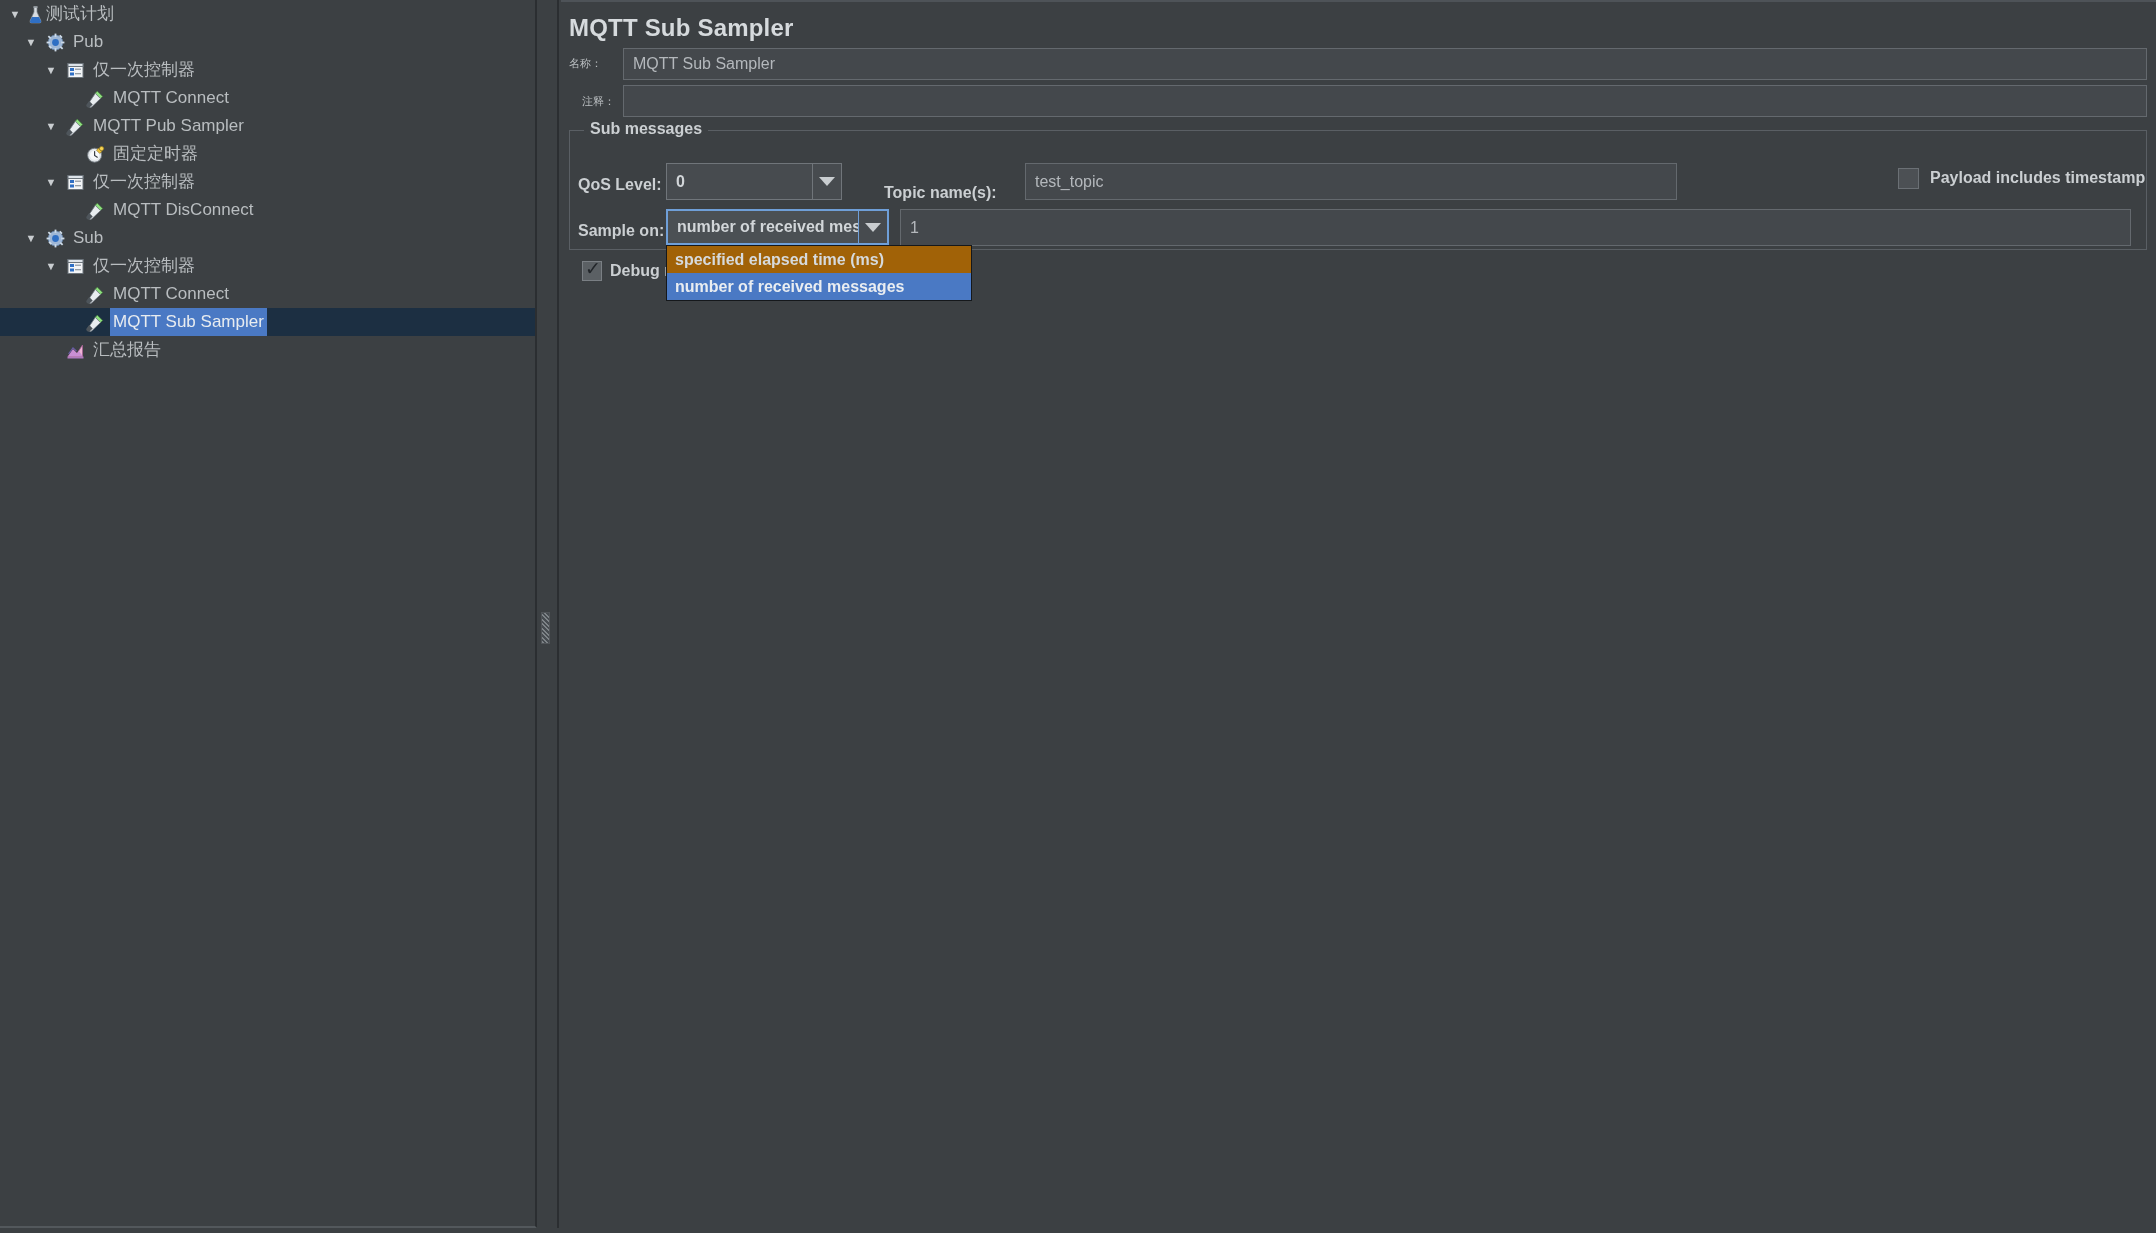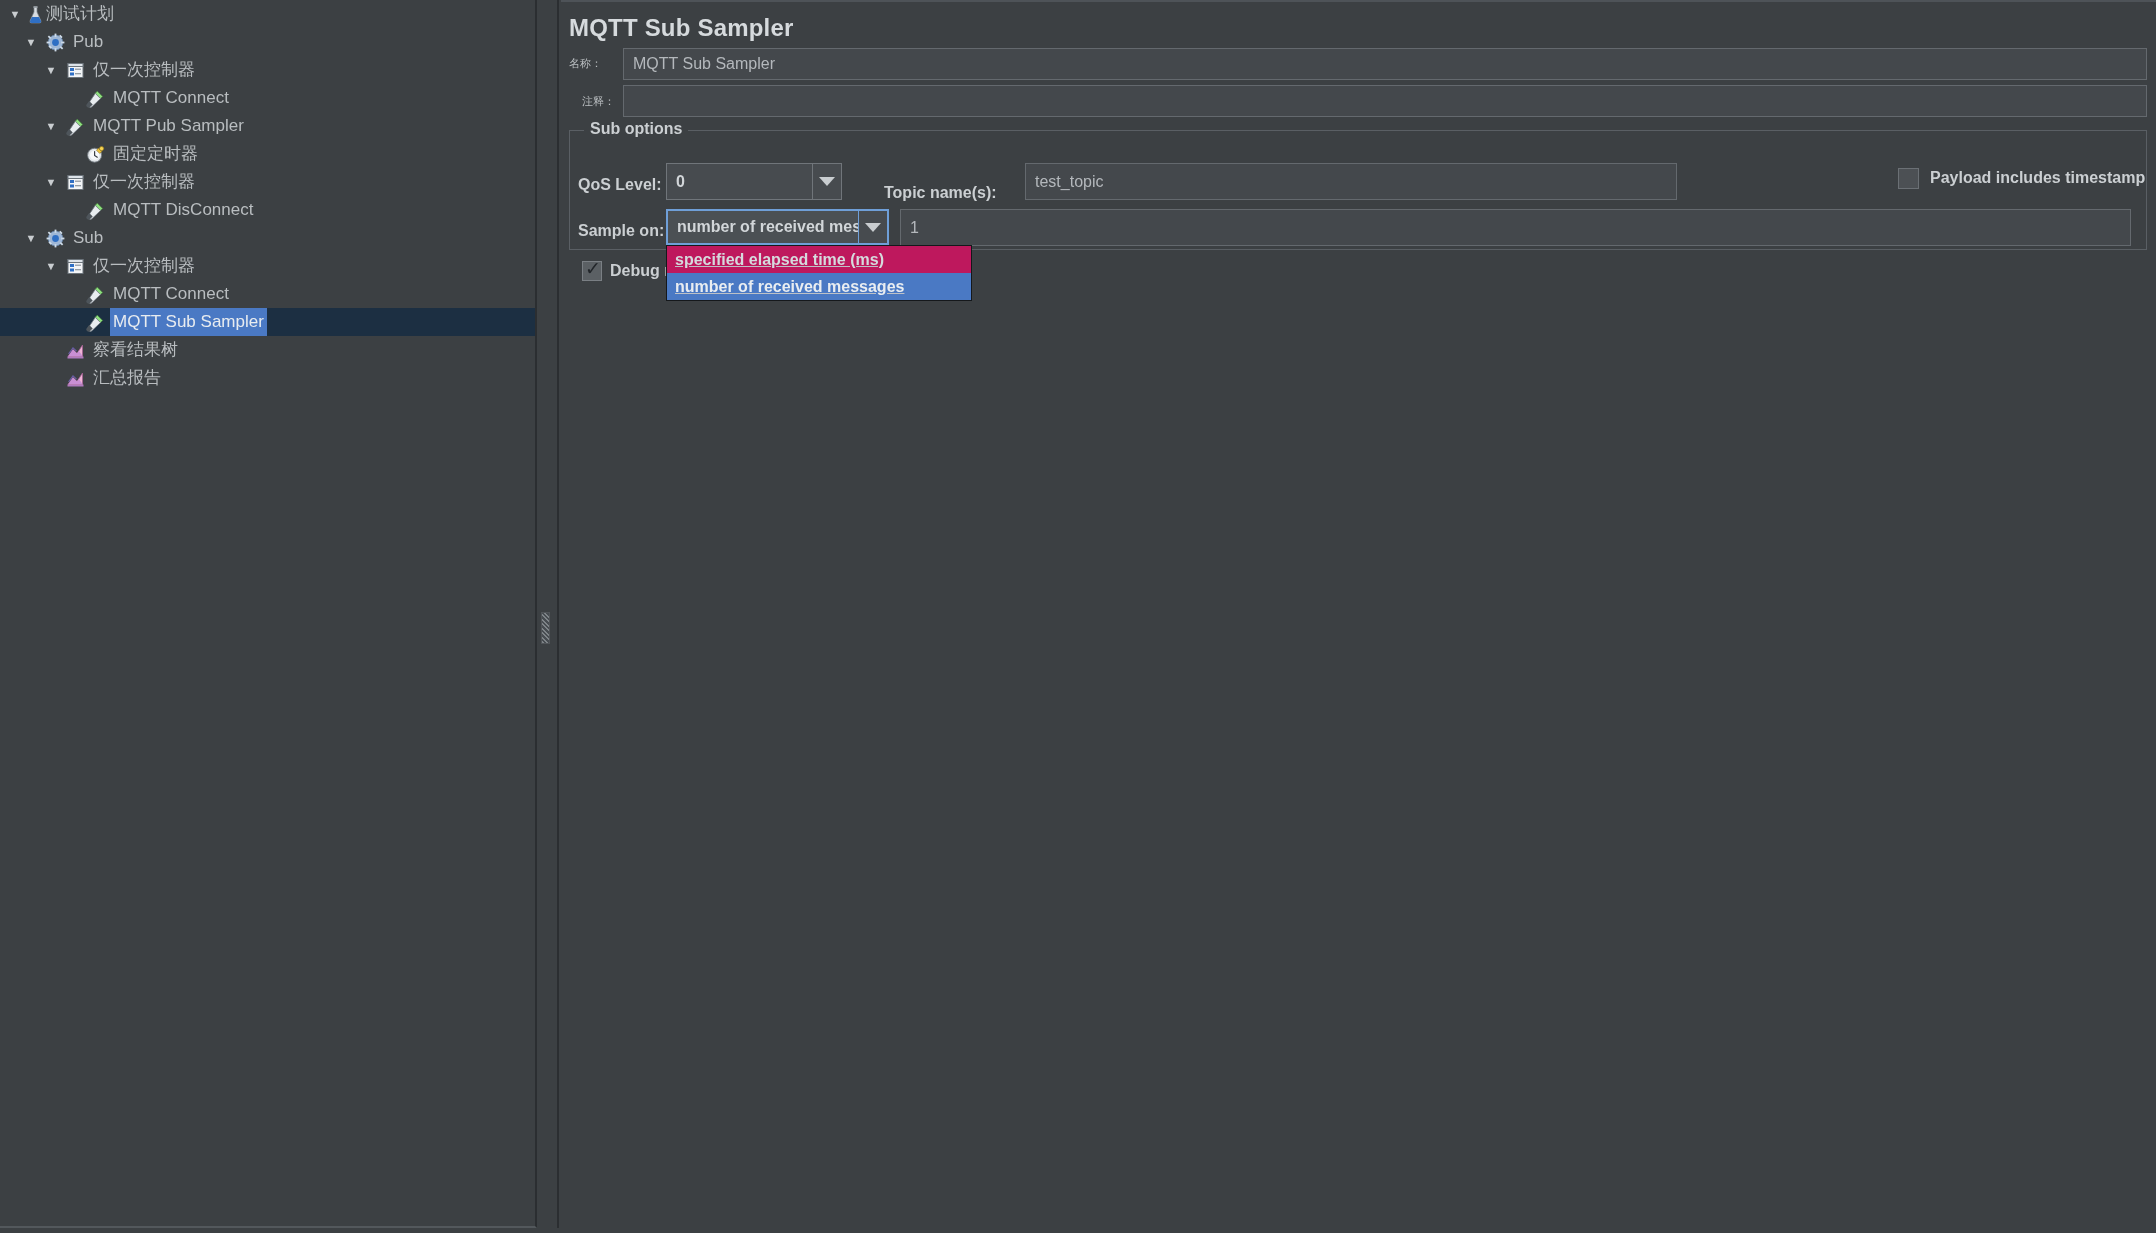--- a/index.html
+++ b/index.html
@@ -267,25 +267,24 @@
     font-weight: bold;
   }
   #debug-label { left: 40px; top: 130px; line-height: 20px; }
 
   
   #sample-popup {
     position: absolute;
     left: 96px;
     top: 114px;
     width: 306px;
-    background: #be185d;
+    background: #a16207;
     border: 1px solid #15181b;
     box-sizing: border-box;
     z-index: 40;
-    text-decoration: underline;
   }
   .popup-item {
     height: 27px;
     line-height: 27px;
     font-size: 16px;
     font-weight: bold;
     color: #d6dadd;
     padding-left: 8px;
     white-space: nowrap;
     box-sizing: border-box;
@@ -460,31 +459,20 @@
         </div>
         <div class="tree-row">
           <span class="ic" style="left: 66px;">
             <svg viewBox="0 0 19 19">
               <path d="M1.5 15.5h16v2h-16z" fill="#b07bbf"></path>
               <path d="M2 15.5l5-7 4 4 5.5-8.5v11.5z" fill="#f0b4d6" stroke="#a25f92" stroke-width=".8"></path>
               <path d="M2 15.5l5-7 4 4 1.8-2.8 4 5.8z" fill="#c98fd4"></path>
               <path d="M2.6 12.8l4.4-6 3.5 3.4" stroke="#6b5ea8" stroke-width="1.1" fill="none"></path>
             </svg>
           </span>
-          <span class="lbl" style="left: 90px;">察看结果树</span>
-        </div>
-        <div class="tree-row">
-          <span class="ic" style="left: 66px;">
-            <svg viewBox="0 0 19 19">
-              <path d="M1.5 15.5h16v2h-16z" fill="#b07bbf"></path>
-              <path d="M2 15.5l5-7 4 4 5.5-8.5v11.5z" fill="#f0b4d6" stroke="#a25f92" stroke-width=".8"></path>
-              <path d="M2 15.5l5-7 4 4 1.8-2.8 4 5.8z" fill="#c98fd4"></path>
-              <path d="M2.6 12.8l4.4-6 3.5 3.4" stroke="#6b5ea8" stroke-width="1.1" fill="none"></path>
-            </svg>
-          </span>
           <span class="lbl" style="left: 90px;">汇总报告</span>
         </div>
       </div>
   </div>
 
   <div id="splitter">
     <div id="splitter-grip"></div>
   </div>
 
   <div id="main-panel">
@@ -492,21 +480,21 @@
     <div id="panel-title">MQTT Sub Sampler</div>
 
     <div class="form-label" id="name-label">名称：</div>
     <div class="text-field" id="name-field">MQTT Sub Sampler</div>
 
     <div class="form-label" id="comment-label">注释：</div>
     <div class="text-field" id="comment-field"></div>
 
     <div id="sub-options">
 
-      <div id="sub-options-title">Sub options</div>
+      <div id="sub-options-title">Sub messages</div>
 
       <div class="strong-label" id="qos-label">QoS Level:</div>
 
       <div class="combo" id="qos-combo">
         <div class="combo-text">0</div>
         <div class="combo-arrow">
             <i></i>
           </div>
       </div>
 

